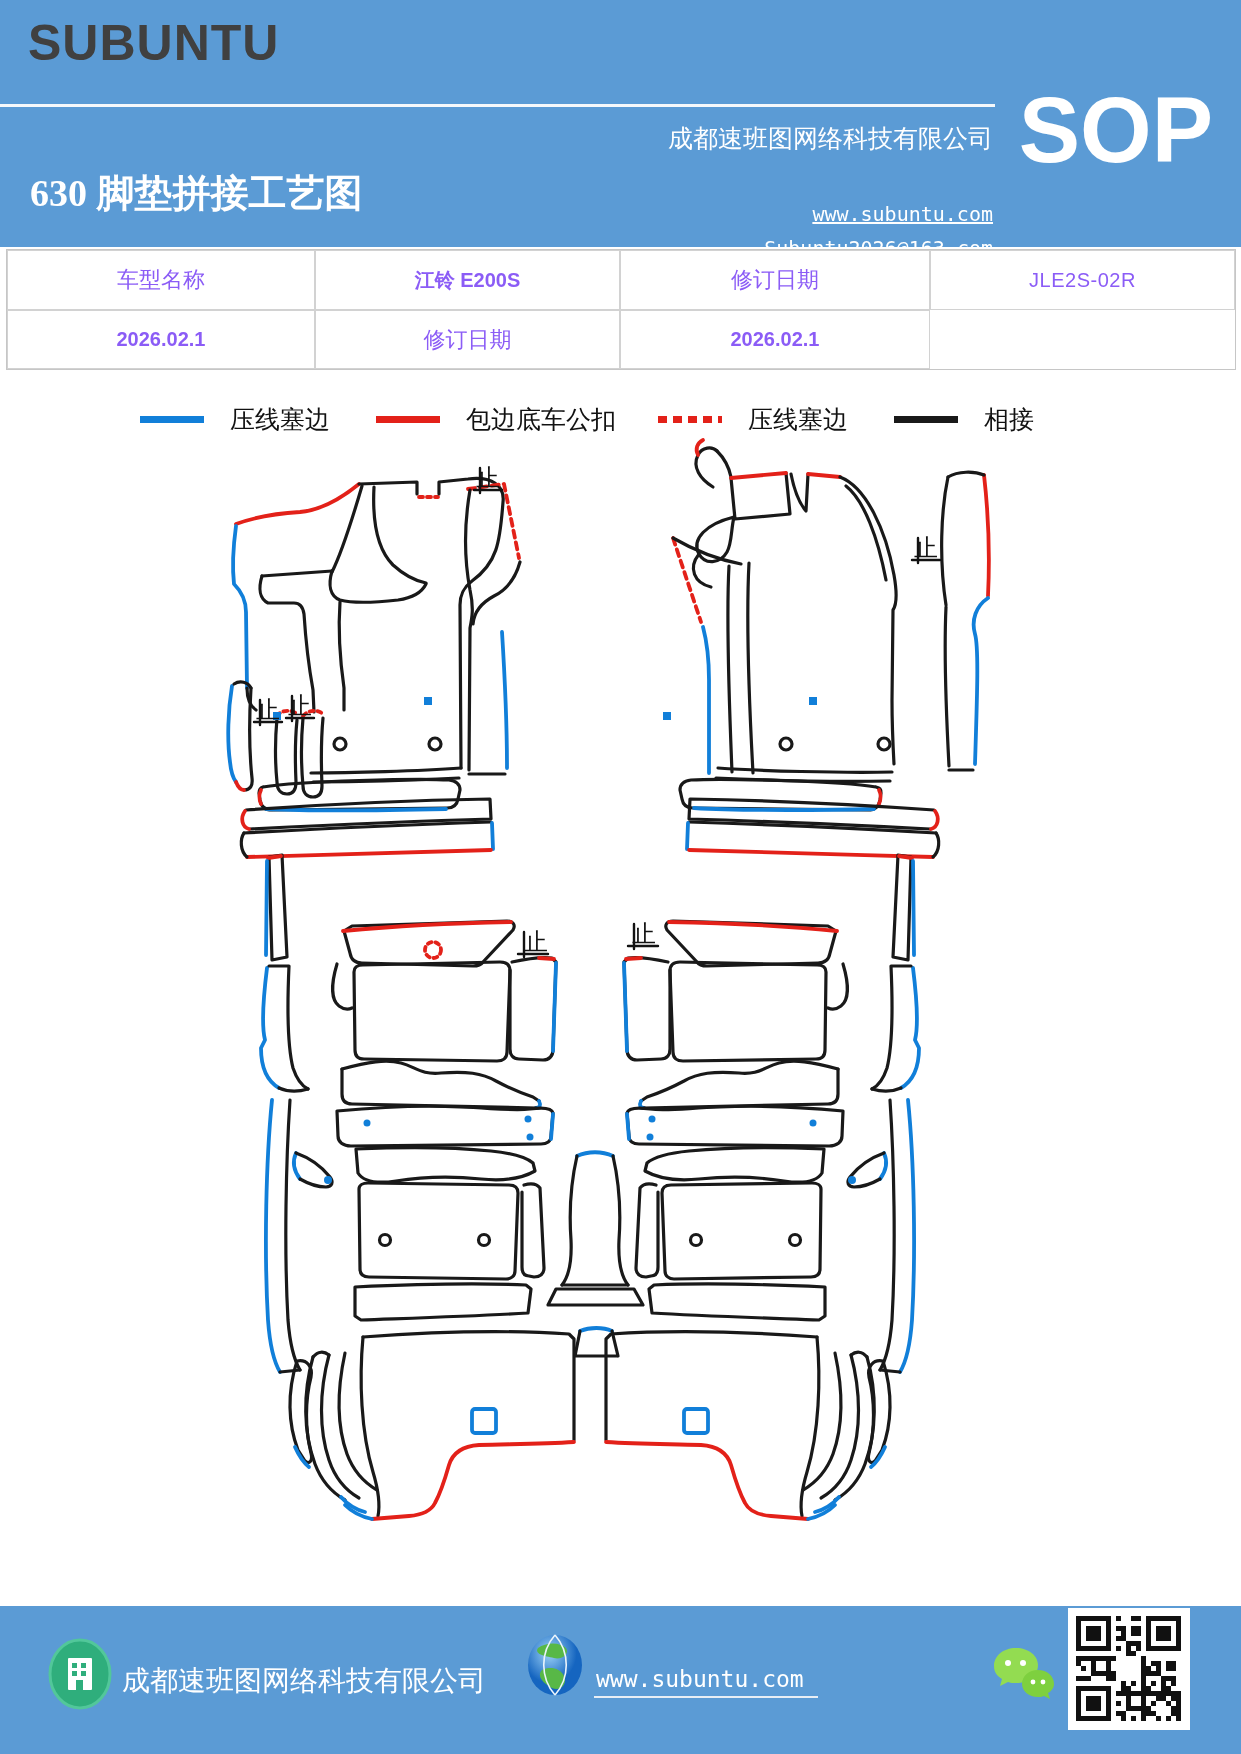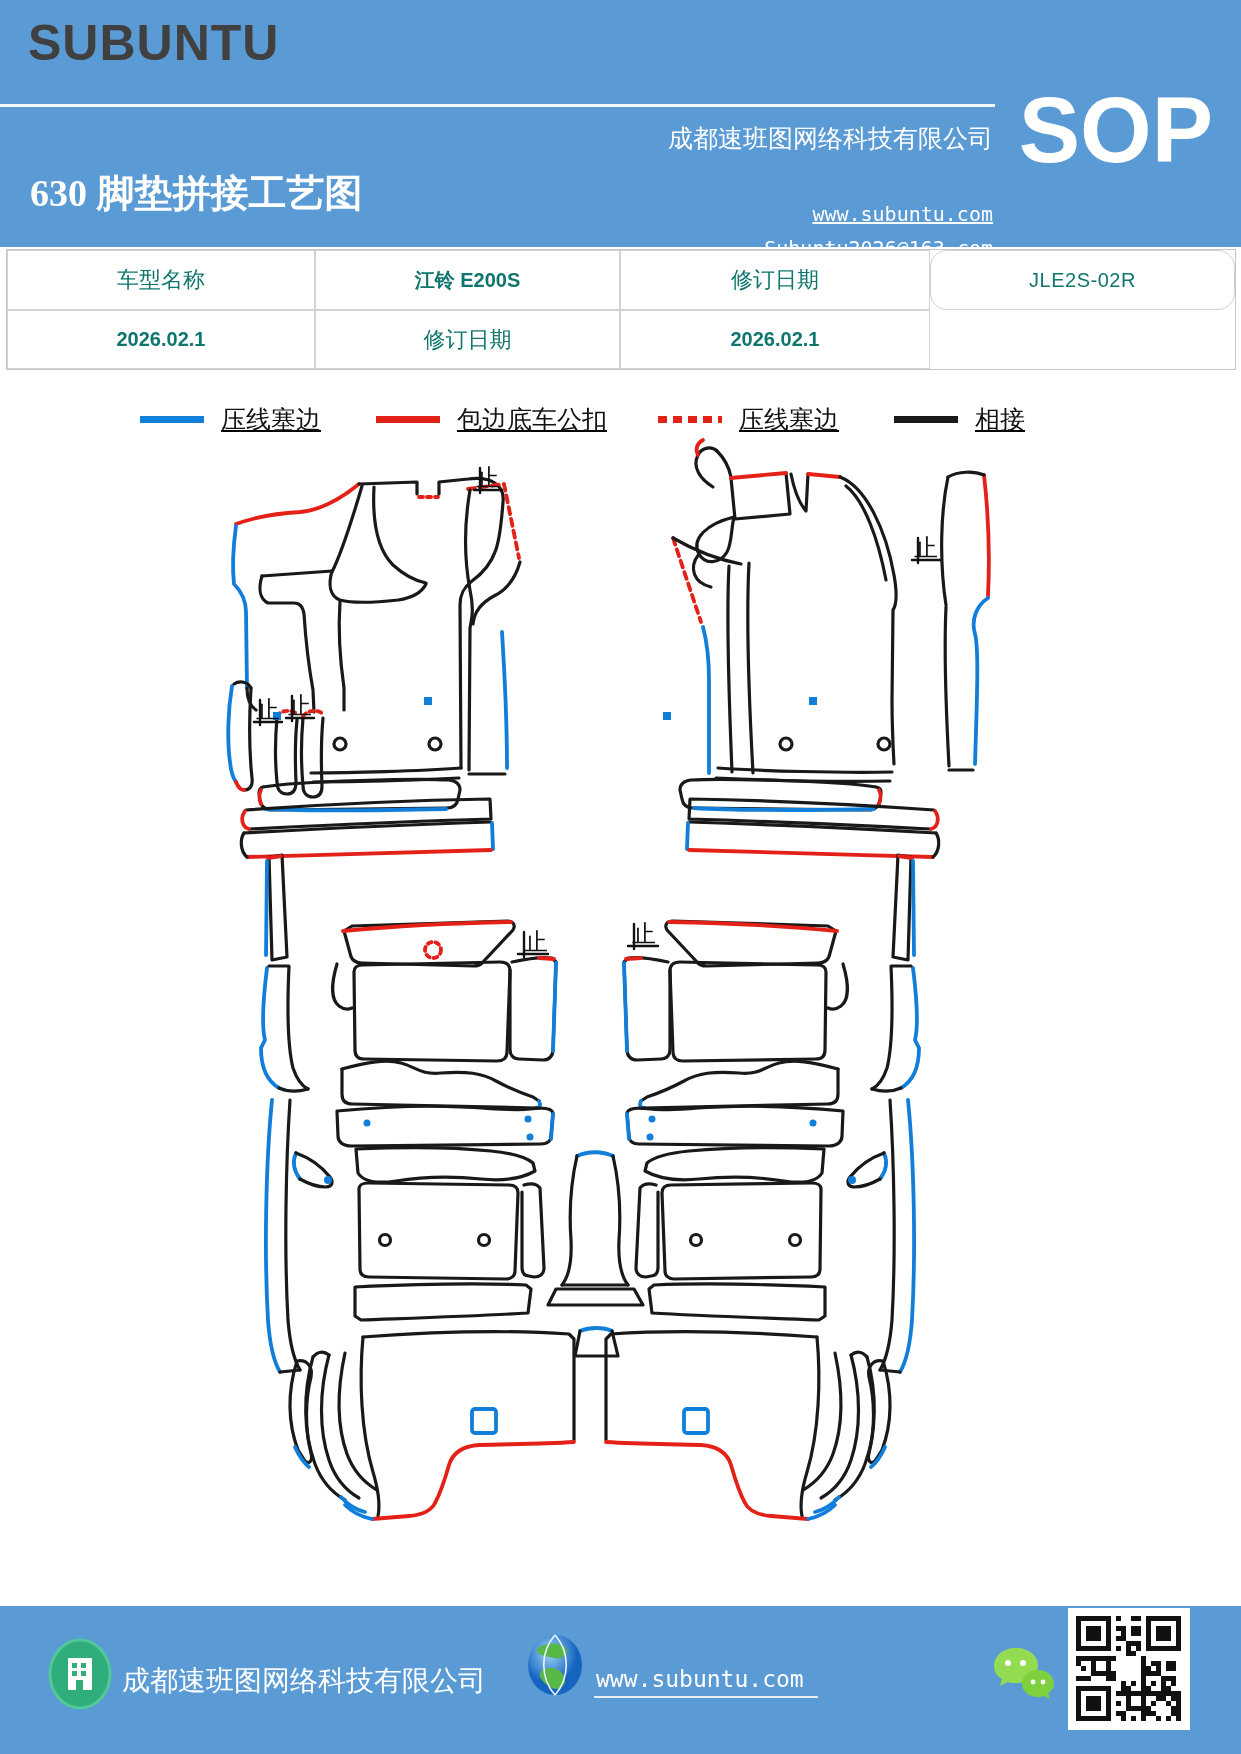--- a/index.html
+++ b/index.html
@@ -17,26 +17,26 @@
   .sop{position:absolute;right:28px;top:84px;color:#fff;font-size:92px;font-weight:700;line-height:1;
          font-family:"Liberation Sans",sans-serif;}
   .hdr-web{position:absolute;right:248px;top:202px;color:#fff;font-size:20px;
          font-family:"DejaVu Sans Mono",monospace;text-decoration:underline;}
   .hdr-mail{position:absolute;right:248px;top:236px;color:#fff;font-size:20px;
          font-family:"DejaVu Sans Mono",monospace;}
   
   .tbl{position:absolute;left:6px;top:249px;width:1228px;height:119px;
        display:grid;grid-template-columns:308px 305px 310px 305px;grid-template-rows:60px 59px;
        border:1px solid #c6c6c6;}
-  .cell{border:1px solid #d2d2d2;display:flex;align-items:center;justify-content:center;color:#0f766e;}
+  .cell{border:1px solid #d2d2d2;display:flex;align-items:center;justify-content:center;color:#8b5cf6;}
   .cell.lab{font-family:"Liberation Serif",serif;font-size:22px;}
   .cell.val{font-family:"Liberation Sans",sans-serif;font-size:20px;font-weight:700;}
-  .cell.val.light{font-weight:500;letter-spacing:.5px;border-radius:17px;}
+  .cell.val.light{font-weight:500;letter-spacing:.5px;}
   
-  .legend-item{position:absolute;top:402px;height:34px;display:flex;align-items:center;gap:17px;text-decoration:underline;}
+  .legend-item{position:absolute;top:402px;height:34px;display:flex;align-items:center;gap:26px;}
   .sw{width:64px;height:7px;}
   .sw-blue{background:#117fd9;}
   .sw-red{background:#e32119;}
   .sw-dash{background:repeating-linear-gradient(90deg,#e32119 0 9px,rgba(0,0,0,0) 9px 15px);}
   .sw-black{background:#191919;}
   .legend-label{font-family:"Liberation Serif",serif;font-size:25px;color:#111;}
   
   .draw{position:absolute;left:0;top:420px;width:1241px;height:1190px;}
   .k{fill:none;stroke:#191919;stroke-width:3.2;stroke-linecap:round;stroke-linejoin:round;}
   .b{fill:none;stroke:#117fd9;stroke-width:3.8;stroke-linecap:round;stroke-linejoin:round;}

